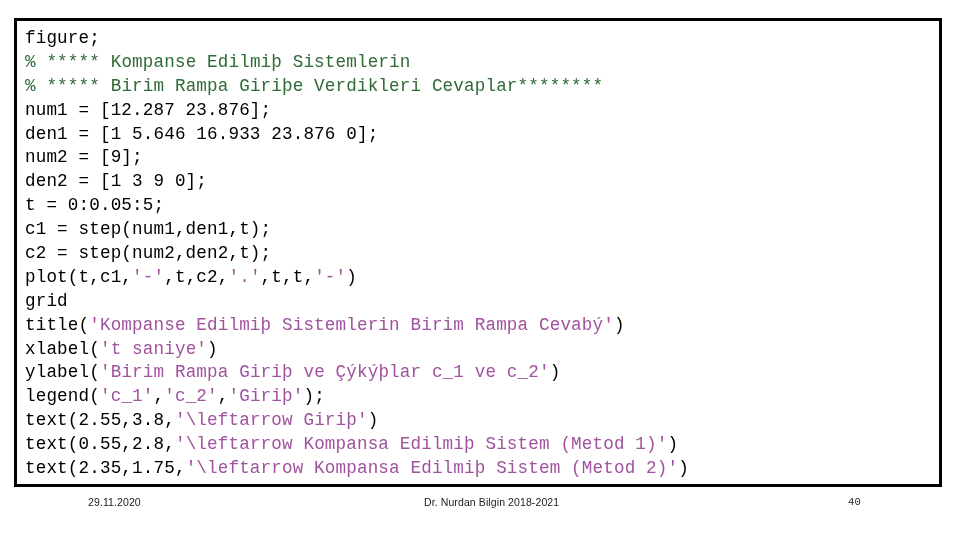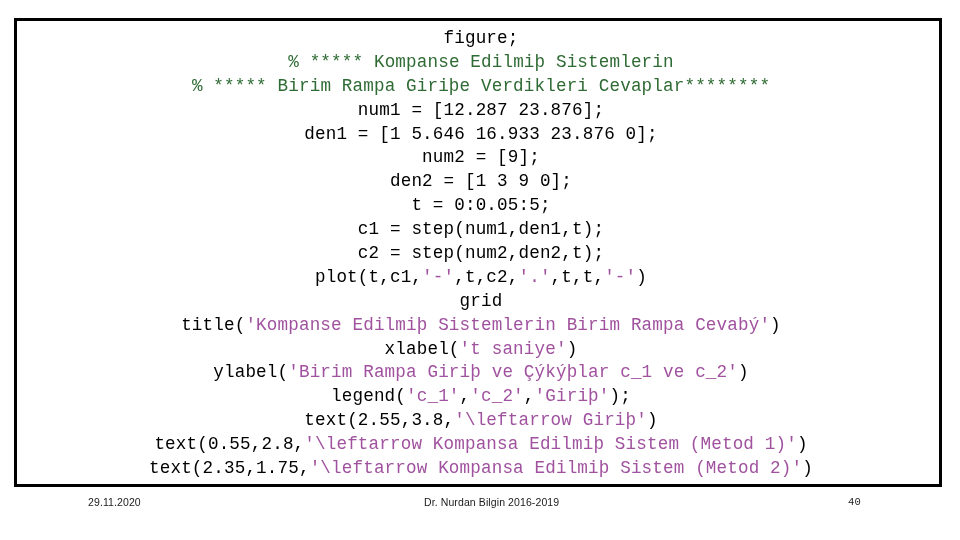--- a/index.html
+++ b/index.html
@@ -40,21 +40,20 @@
     position: absolute;
     left: 8px;
     top: 6px;
     right: 2px;
     font-family: "Liberation Mono", "DejaVu Sans Mono", monospace;
     font-size: 17.6px;
     line-height: 23.9px;
     color: #000000;
     white-space: pre;
     letter-spacing: 0.15px;
-    text-align: center;
   }
 
   .code-line {
     white-space: pre;
     height: 23.9px;
   }
 
   .tok-plain   { color: #000000; }
   .tok-comment { color: #2f6b34; }
   .tok-string  { color: #a0529f; }
@@ -84,17 +83,17 @@
 <body>
 
 <div id="slide">
 
   <div id="code-frame">
     <div id="code-block"><div class="code-line"><span class="tok-plain">figure;</span></div><div class="code-line"><span class="tok-comment">% ***** </span><span class="tok-comment">Kompanse Edilmiþ Sistemlerin</span></div><div class="code-line"><span class="tok-comment">% ***** </span><span class="tok-comment">Birim Rampa Giriþe Verdikleri Cevaplar********</span></div><div class="code-line"><span class="tok-plain">num1 = [12.287 23.876];</span></div><div class="code-line"><span class="tok-plain">den1 = [1 5.646 16.933 23.876 0];</span></div><div class="code-line"><span class="tok-plain">num2 = [9];</span></div><div class="code-line"><span class="tok-plain">den2 = [1 3 9 0];</span></div><div class="code-line"><span class="tok-plain">t = 0:0.05:5;</span></div><div class="code-line"><span class="tok-plain">c1 = step(num1,den1,t);</span></div><div class="code-line"><span class="tok-plain">c2 = step(num2,den2,t);</span></div><div class="code-line"><span class="tok-plain">plot(t,c1,</span><span class="tok-string">'-'</span><span class="tok-plain">,t,c2,</span><span class="tok-string">'.'</span><span class="tok-plain">,t,t,</span><span class="tok-string">'-'</span><span class="tok-plain">)</span></div><div class="code-line"><span class="tok-plain">grid</span></div><div class="code-line"><span class="tok-plain">title(</span><span class="tok-string">'Kompanse Edilmiþ Sistemlerin Birim Rampa Cevabý'</span><span class="tok-plain">)</span></div><div class="code-line"><span class="tok-plain">xlabel(</span><span class="tok-string">'t saniye'</span><span class="tok-plain">)</span></div><div class="code-line"><span class="tok-plain">ylabel(</span><span class="tok-string">'Birim Rampa Giriþ ve Çýkýþlar c_1 ve c_2'</span><span class="tok-plain">)</span></div><div class="code-line"><span class="tok-plain">legend(</span><span class="tok-string">'c_1'</span><span class="tok-plain">,</span><span class="tok-string">'c_2'</span><span class="tok-plain">,</span><span class="tok-string">'Giriþ'</span><span class="tok-plain">);</span></div><div class="code-line"><span class="tok-plain">text(2.55,3.8,</span><span class="tok-string">'\leftarrow Giriþ'</span><span class="tok-plain">)</span></div><div class="code-line"><span class="tok-plain">text(0.55,2.8,</span><span class="tok-string">'\leftarrow Kompansa Edilmiþ Sistem (Metod 1)'</span><span class="tok-plain">)</span></div><div class="code-line"><span class="tok-plain">text(2.35,1.75,</span><span class="tok-string">'\leftarrow Kompansa Edilmiþ Sistem (Metod 2)'</span><span class="tok-plain">)</span></div></div>
   </div>
 
   <div id="footer">
     <span class="footer-text" id="footer-date">29.11.2020</span>
-    <span class="footer-text" id="footer-author">Dr. Nurdan Bilgin 2016-2019</span>
+    <span class="footer-text" id="footer-author">Dr. Nurdan Bilgin 2018-2021</span>
     <span class="footer-text" id="footer-page">40</span>
   </div>
 
 </div>
 
 </body></html>

